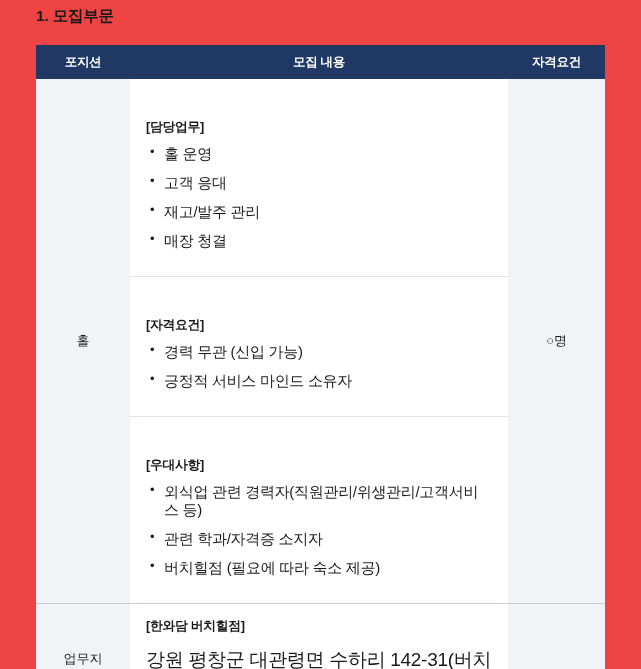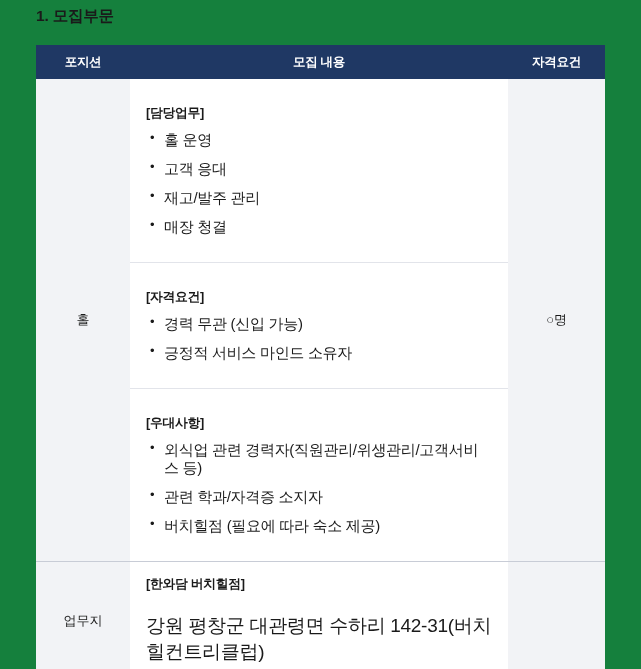--- a/index.html
+++ b/index.html
@@ -6,21 +6,21 @@
   html, body {
     margin: 0;
     padding: 0;
     background: #ffffff;
     font-family: "Liberation Sans", sans-serif;
   }
   .page {
     width: 641px;
     height: 669px;
     position: relative;
-    background: #15803d;
+    background: #ef4444;
     overflow: hidden;
   }
   .heading {
     font-size: 15.5px;
     font-weight: bold;
     color: #1a1a1a;
     padding: 6px 0 0 36px;
     letter-spacing: -0.2px;
   }
   .table-wrap {
@@ -64,21 +64,21 @@
     color: #1a1a1a;
     border-bottom: 1px solid #c8ccd6;
   }
   td.content-cell {
     background: #ffffff;
     padding: 0;
     vertical-align: top;
     border-bottom: 1px solid #c8ccd6;
   }
   .block {
-    padding: 26px 16px 26px 16px;
+    padding: 40px 16px 26px 16px;
     border-bottom: 1px solid #e2e4ea;
   }
   .block:last-child { border-bottom: none; }
   .block-title {
     font-size: 12.8px;
     font-weight: bold;
     color: #1a1a1a;
     margin-bottom: 9px;
     letter-spacing: -0.3px;
   }
@@ -107,21 +107,21 @@
   }
   .block-line {
     font-size: 19px;
     color: #1a1a1a;
     letter-spacing: -0.3px;
     line-height: 1.35;
   }
   .block-loc {
     padding: 14px 16px 16px 16px;
   }
-  .block-loc .block-title { margin-bottom: 20px; }
+  .block-loc .block-title { margin-bottom: 12px; }
   .count-text { letter-spacing: -0.3px; }
 </style>
 </head>
 <body>
 
 <div class="page">
 
   <div class="heading">1. 모집부문</div>
 
   <div class="table-wrap">

